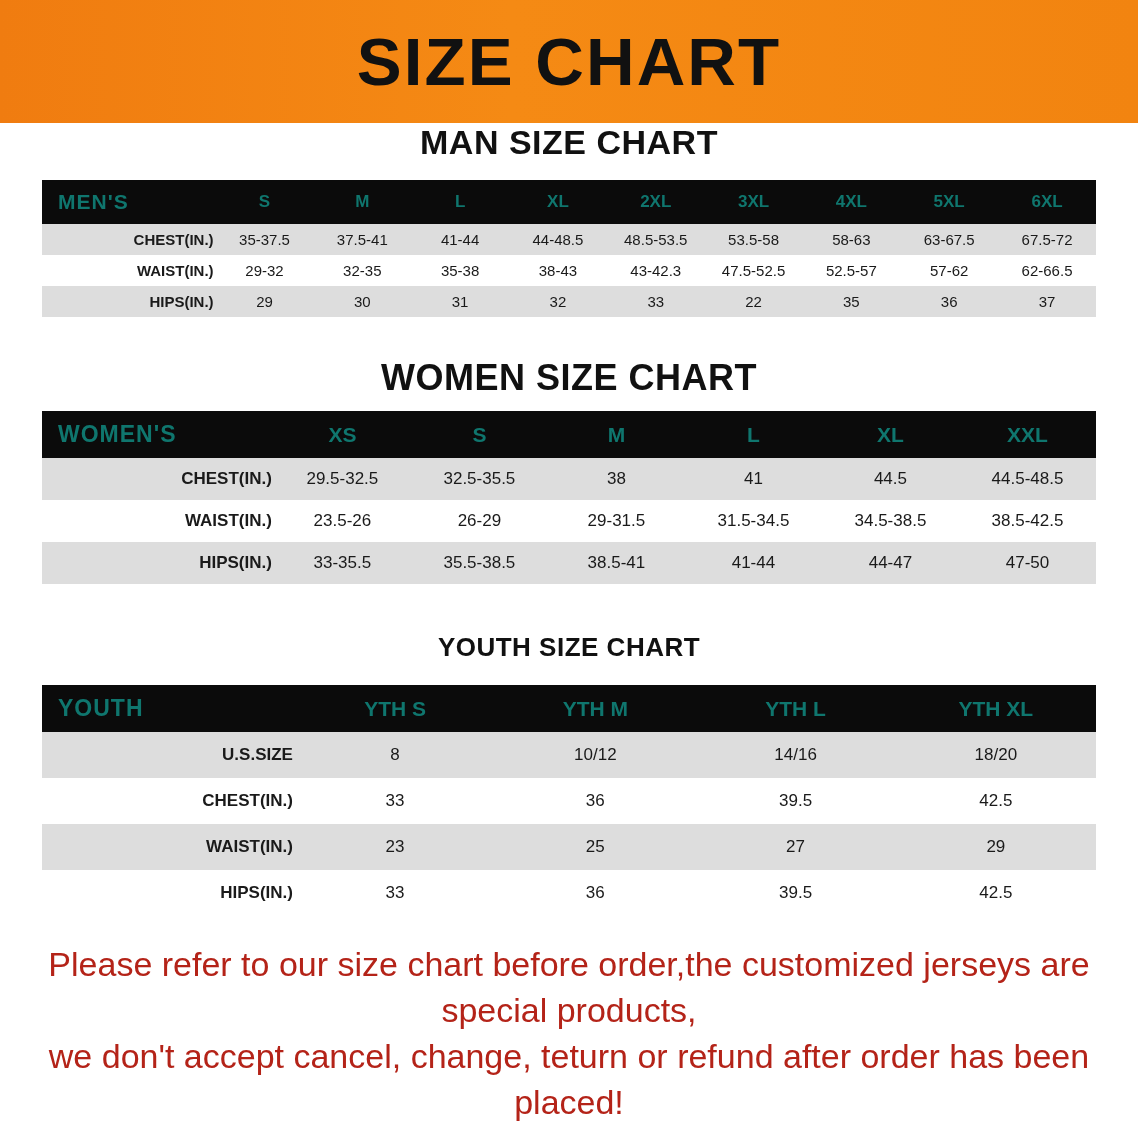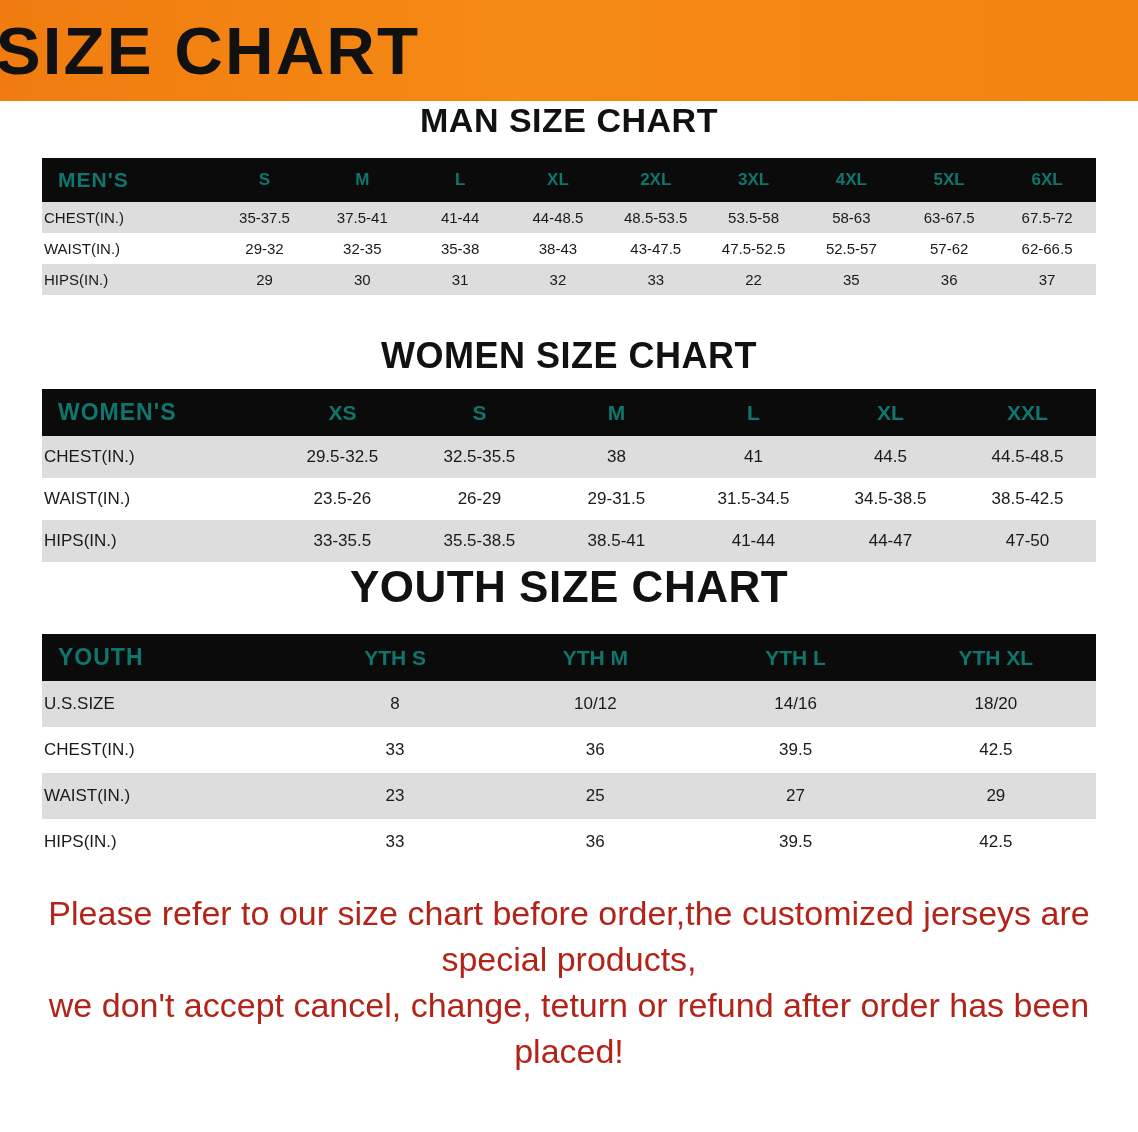--- a/index.html
+++ b/index.html
@@ -18,25 +18,25 @@
   .page {
     position: relative;
     width: 1138px;
     height: 1132px;
     background: #ffffff;
   }
 
   
   .banner {
     width: 100%;
-    height: 101px;
+    height: 123px;
     background: linear-gradient(90deg, #f07c10 0%, #f58a14 45%, #f28410 100%);
     display: flex;
     align-items: center;
-    justify-content: flex-start;
+    justify-content: center;
   }
   .banner-title {
     font-family: "Liberation Sans", sans-serif;
     font-weight: bold;
     font-size: 66px;
     letter-spacing: 2px;
     color: #111111;
     line-height: 1;
     transform: scaleX(1.02);
   }
@@ -51,21 +51,22 @@
   .title-man {
     font-size: 34px;
     margin-bottom: 18px;
   }
   .title-women {
     font-size: 36px;
     margin-top: 40px;
     margin-bottom: 12px;
   }
   .title-youth {
-    font-size: 44px;
+    font-size: 26px;
+    margin-top: 48px;
     margin-bottom: 22px;
   }
 
   
   .table-wrap {
     padding: 0 42px;
   }
   table {
     width: 100%;
     border-collapse: collapse;
@@ -82,22 +83,22 @@
     text-align: left;
     padding-left: 16px;
     letter-spacing: 1px;
   }
   tbody td {
     text-align: center;
     padding: 7px 2px;
     color: #1a1a1a;
   }
   tbody td.rowlabel {
-    text-align: left;
-    font-weight: normal;
+    text-align: right;
+    font-weight: bold;
   }
   tbody tr.shade td {
     background: #dddddd;
   }
   tbody tr.plain td {
     background: #ffffff;
   }
 
   
   .men-table thead th { font-size: 17px; }
@@ -175,21 +176,21 @@
           <td>58-63</td>
           <td>63-67.5</td>
           <td>67.5-72</td>
         </tr>
         <tr class="plain">
           <td class="rowlabel">WAIST(IN.)</td>
           <td>29-32</td>
           <td>32-35</td>
           <td>35-38</td>
           <td>38-43</td>
-          <td>43-47.5</td>
+          <td>43-42.3</td>
           <td>47.5-52.5</td>
           <td>52.5-57</td>
           <td>57-62</td>
           <td>62-66.5</td>
         </tr>
         <tr class="shade">
           <td class="rowlabel">HIPS(IN.)</td>
           <td>29</td>
           <td>30</td>
           <td>31</td>

